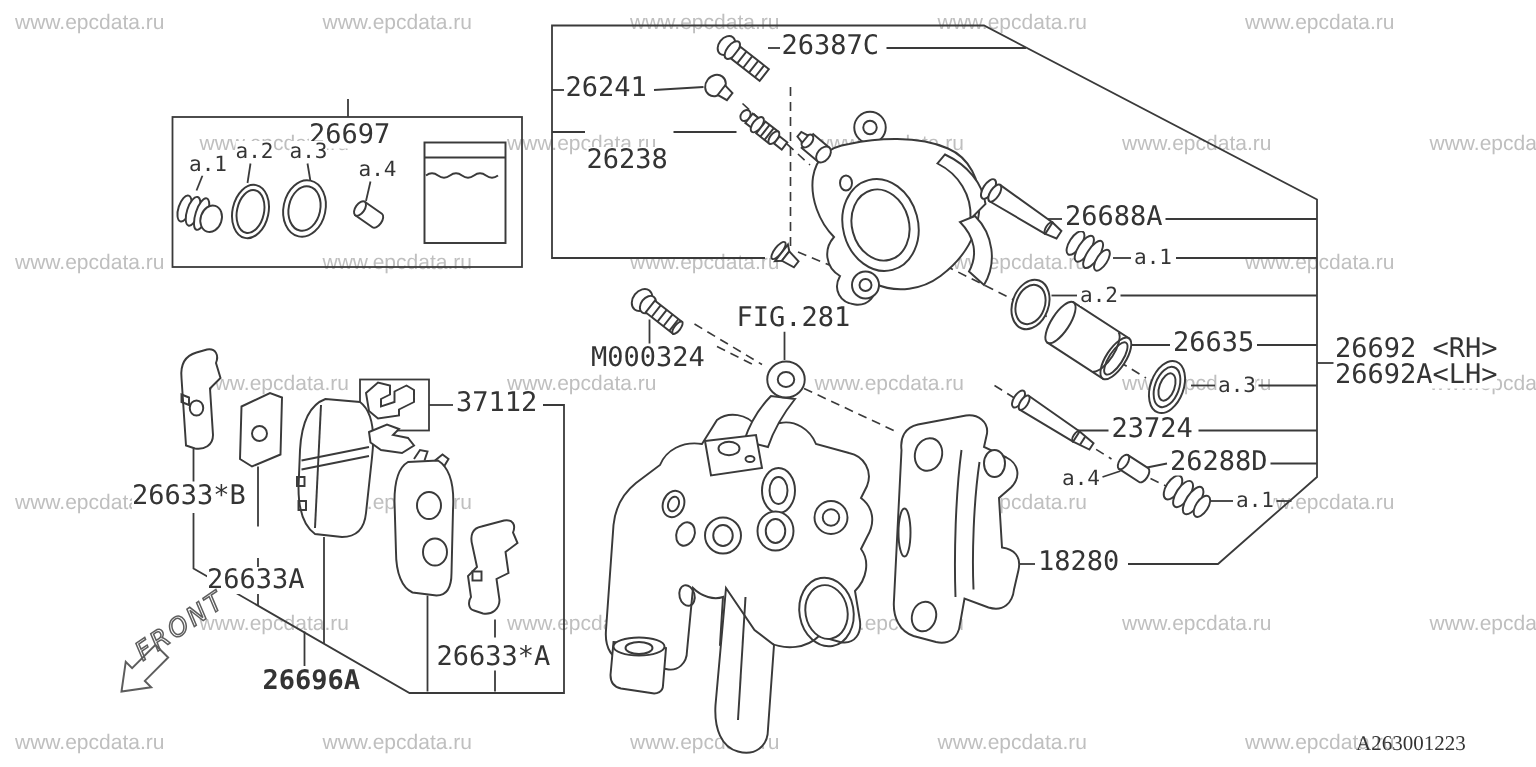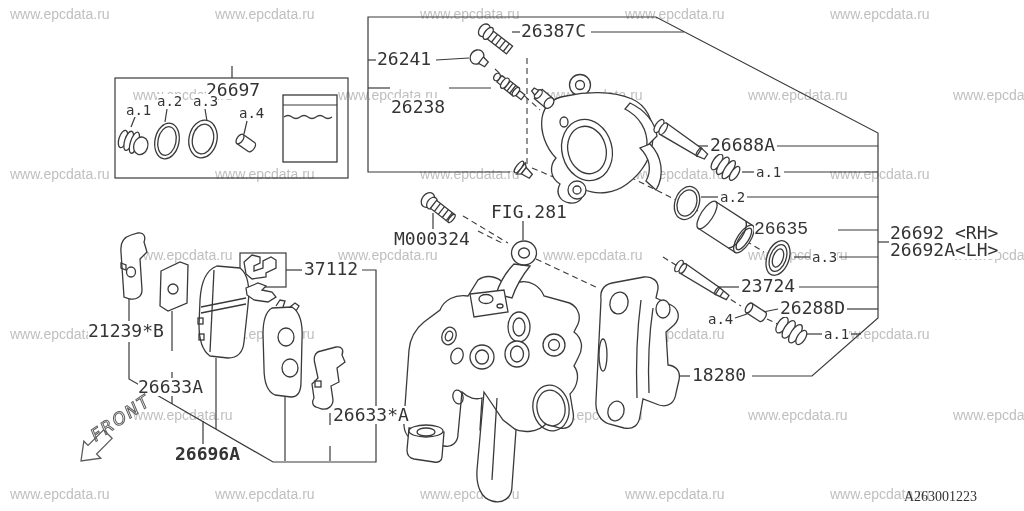--- a/index.html
+++ b/index.html
@@ -375,30 +375,30 @@
   </svg>
 
   <div id="label-layer">
       <div class="lbl kind-part" style="left: 206px; top: 48px; margin-top: 33px;">26697</div>
       <div class="lbl kind-part" style="left: 521px; top: 22px;">26387C</div>
       <div class="lbl kind-part" style="left: 377px; top: 50px;">26241</div>
       <div class="lbl kind-part" style="left: 391px; top: 78px; margin-top: 20px;">26238</div>
       <div class="lbl kind-part" style="left: 394px; top: 230px;">M000324</div>
       <div class="lbl kind-part" style="left: 491px; top: 203px;">FIG.281</div>
       <div class="lbl kind-part" style="left: 710px; top: 136px;">26688A</div>
-      <div class="lbl kind-part" style="left: 754px; top: 220px; font-family: Liberation Mono, monospace;">26635</div>
+      <div class="lbl kind-part" style="left: 782px; top: 220px;">26635</div>
       <div class="lbl kind-part" style="left: 890px; top: 224px;">26692 &lt;RH&gt;</div>
       <div class="lbl kind-part" style="left: 890px; top: 241px; text-align: center;">26692A&lt;LH&gt;</div>
       <div class="lbl kind-part" style="left: 741px; top: 277px;">23724</div>
       <div class="lbl kind-part" style="left: 780px; top: 299px;">26288D</div>
       <div class="lbl kind-part" style="left: 692px; top: 366px;">18280</div>
       <div class="lbl kind-part" style="left: 304px; top: 260px;">37112</div>
-      <div class="lbl kind-part" style="left: 88px; top: 322px;">21239*B</div>
+      <div class="lbl kind-part" style="left: 88px; top: 322px;">26633*B</div>
       <div class="lbl kind-part" style="left: 138px; top: 353px; margin-top: 25px;">26633A</div>
-      <div class="lbl kind-part" style="left: 291px; top: 406px; margin-left: 42px;">26633*A</div>
+      <div class="lbl kind-part" style="left: 291px; top: 429px;">26633*A</div>
       <div class="lbl kind-part" style="left: 175px; top: 445px; font-weight: bold;">26696A</div>
       <div class="lbl kind-alpha" style="left: 126px; top: 103px;">a.1</div>
       <div class="lbl kind-alpha" style="left: 157px; top: 94px;">a.2</div>
       <div class="lbl kind-alpha" style="left: 193px; top: 94px;">a.3</div>
       <div class="lbl kind-alpha" style="left: 239px; top: 106px;">a.4</div>
       <div class="lbl kind-alpha" style="left: 756px; top: 165px;">a.1</div>
       <div class="lbl kind-alpha" style="left: 720px; top: 190px;">a.2</div>
       <div class="lbl kind-alpha" style="left: 812px; top: 250px;">a.3</div>
       <div class="lbl kind-alpha" style="left: 708px; top: 312px;">a.4</div>
       <div class="lbl kind-alpha" style="left: 824px; top: 327px;">a.1</div>

